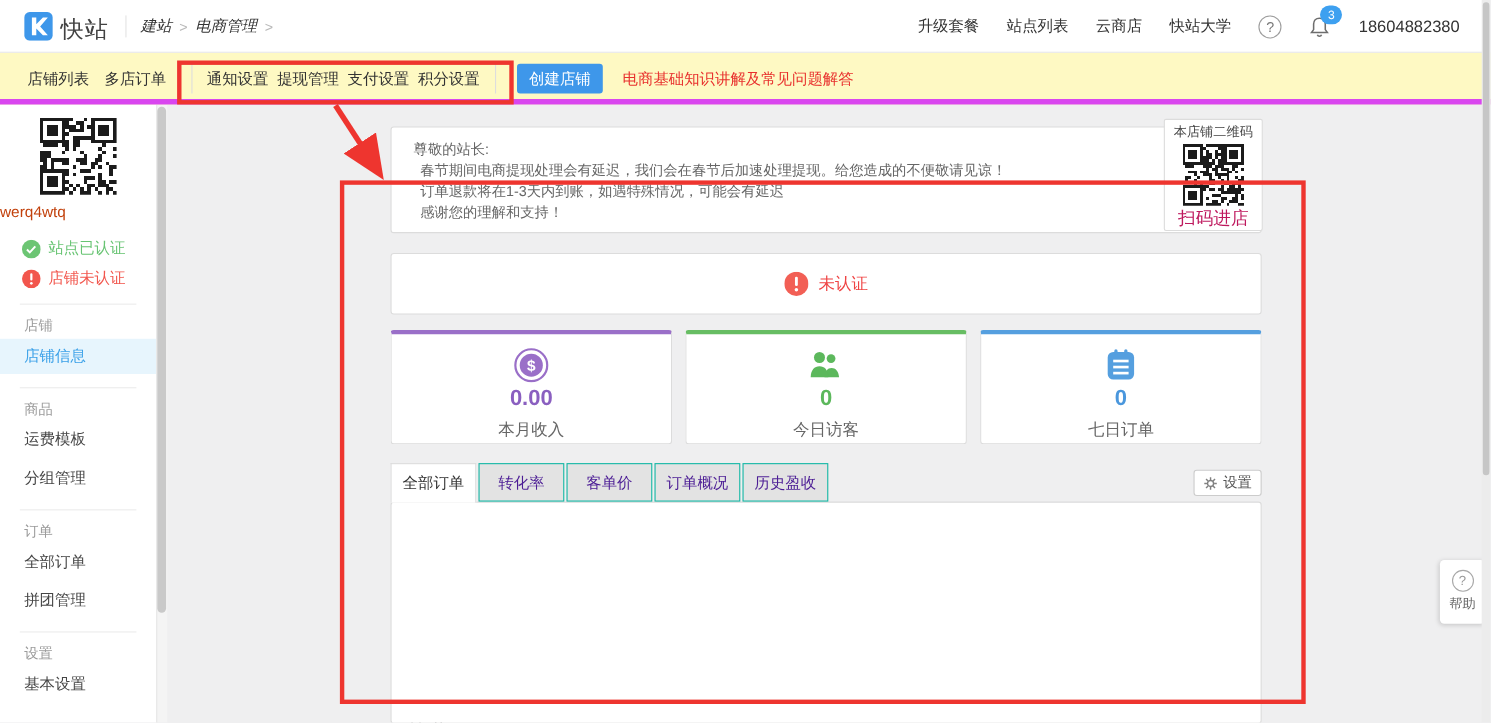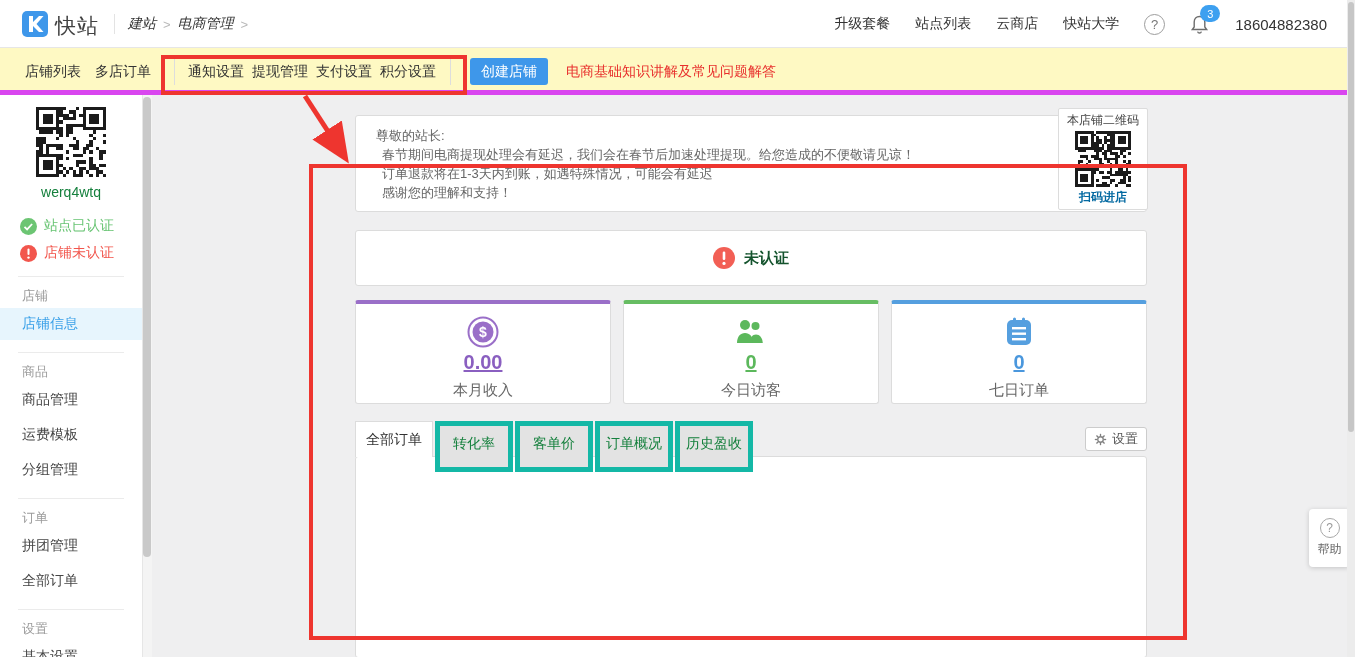--- a/index.html
+++ b/index.html
@@ -29,55 +29,55 @@
   .toolbar { left:0; top:48px; width:1355px; height:47px; background:#fef9c3; border-bottom:5px solid #d946ef; z-index:9; }
   .tb-item { position:absolute; top:0; height:47px; line-height:47px; font-size:14px; color:#333; cursor:pointer; white-space:nowrap; }
   .tb-vdiv { position:absolute; top:10px; height:27px; border-left:1px solid #ddd; }
   .create-btn { position:absolute; left:470px; top:10px; width:78px; height:27px; background:#3e97ea; color:#fff;
                 font-size:14px; border:none; border-radius:3px; cursor:pointer; }
   .faq-link { position:absolute; left:566px; top:0; height:47px; line-height:47px; font-size:14px; color:#e8302d; cursor:pointer; }
 
   
   .sidebar { left:0; top:95px; width:142px; height:562px; background:#fff; padding-top:12px; }
   .side-qr { width:70px; height:70px; margin:0 auto; }
-  .side-code { text-align:center; margin-top:7px; font-size:14px; color:#15803d; }
+  .side-code { margin-top:7px; font-size:14px; color:#c2410c; }
   .side-badges { margin:15px 0 0 20px; }
   .side-badge { display:flex; align-items:center; gap:7px; height:22px; margin-bottom:5px; font-size:14px; }
   .sb-ok { color:#68c473; } .sb-err { color:#f2564d; }
   .side-div { margin:12px 18px 0; border-top:1px solid #ebebeb; }
   .side-sec { margin:10px 0 0 22px; font-size:13px; color:#9b9b9b; }
   .side-item { margin-top:3px; padding:7px 0 7px 22px; font-size:14px; color:#454545; cursor:pointer; }
   .side-item.active { background:#e7f5fd; color:#39a0e8; }
   .side-scroll { left:142px; top:95px; width:10px; height:562px; background:#f4f4f4; border-left:1px solid #e6e6e6; }
   .side-thumb { left:143px; top:97px; width:8px; height:460px; background:#c9c9c9; border-radius:4px; }
 
   
   .card { position:absolute; background:#fff; border:1px solid #dcdcdc; border-radius:3px; }
   .notice { left:355px; top:115px; width:792px; height:97px; padding:10px 20px; font-size:13px; color:#666; line-height:19px; }
   .notice .indent { padding-left:6px; }
   .shopqr { left:1058px; top:108px; width:90px; height:102px; z-index:5; text-align:center; border-radius:2px; }
   .shopqr-title { font-size:12px; color:#444; margin-top:3px; }
   .shopqr-img { width:56px; height:56px; margin:2px auto 0; }
-  .shopqr-cap { font-size:12px; color:#0369a1; margin-top:2px;font-weight:bold; }
+  .shopqr-cap { font-size:16px; color:#be185d; margin-top:2px; }
   .banner { left:355px; top:230px; width:792px; height:56px; display:flex; align-items:center; justify-content:center; gap:9px; }
-  .banner-text { font-size:15px; color:#14532d;font-weight:bold; }
+  .banner-text { font-size:15px; color:#ef4444; }
 
   .stat { top:300px; width:256px; height:104px; text-align:center; }
   .stat-b1 { border-top:4px solid #9a6fc8; }
   .stat-b2 { border-top:4px solid #67bd63; }
   .stat-b3 { border-top:4px solid #559fdf; }
   .stat-icon { height:34px; margin-top:11px; display:flex; align-items:center; justify-content:center; }
-  .stat-val { font-size:20px; font-weight:bold; margin-top:2px;text-decoration:underline; }
+  .stat-val { font-size:20px; font-weight:bold; margin-top:2px; }
   .v1 { color:#8a5fc0; } .v2 { color:#5cb85c; } .v3 { color:#4a97dd; }
   .stat-label { font-size:15px; color:#666; margin-top:7px; }
 
   
   .tabs { left:355px; top:421px; height:36px; display:flex; z-index:4; }
-  .tab { width:78px; height:51px; line-height:35px; text-align:center; font-size:14px; color:#15803d;
-         background:#e3e3e3; border:5px solid #14b8a6; margin-right:2px; cursor:pointer; }
+  .tab { width:78px; height:35px; line-height:35px; text-align:center; font-size:14px; color:#4c1d95;
+         background:#e3e3e3; border:1px solid #14b8a6; margin-right:2px; cursor:pointer; }
   .tab.active { background:#fff; border:1px solid #dcdcdc; border-bottom:none; color:#333; height:36px; }
   .gear-btn { left:1085px; top:427px; width:62px; height:24px; background:#fff; border:1px solid #ccc; border-radius:3px;
               font-size:13px; color:#555; display:flex; align-items:center; justify-content:center; gap:5px; cursor:pointer; }
   .panel { left:355px; top:456px; width:792px; height:202px; z-index:3; }
   .date-label { left:375px; top:477px; font-size:13px; color:#555; }
   .date-input { position:absolute; top:470px; width:105px; height:26px; border:1px solid #84b4e2; border-radius:4px;
                 background:#fff; font-size:13px; color:#9a9a9a; padding:0 24px 0 10px; font-family:inherit; }
   .cal-ico { position:absolute; top:476px; }
   .to-word { left:530px; top:477px; font-size:13px; color:#555; }
   .quick { position:absolute; top:470px; height:26px; border-radius:6px; background:#fff; font-size:13px;
@@ -387,27 +387,26 @@
             <circle cx="8.5" cy="12.6" r="1.2" fill="#fff"></circle>
         </svg>
         <span class="sb-err">店铺未认证</span>
       </div>
     </div>
     <div class="side-div"></div>
     <div class="side-sec">店铺</div>
     <div class="side-item active">店铺信息</div>
     <div class="side-div"></div>
     <div class="side-sec">商品</div>
-    <div class="side-item">商品管理</div>
     <div class="side-item">运费模板</div>
     <div class="side-item">分组管理</div>
     <div class="side-div"></div>
     <div class="side-sec">订单</div>
+    <div class="side-item">全部订单</div>
     <div class="side-item">拼团管理</div>
-    <div class="side-item">全部订单</div>
     <div class="side-div"></div>
     <div class="side-sec">设置</div>
     <div class="side-item">基本设置</div>
   </div>
   <div class="abs side-scroll"></div>
   <div class="abs side-thumb"></div>
 
   <div class="card notice">
     <div>尊敬的站长:</div>
     <div class="indent">春节期间电商提现处理会有延迟，我们会在春节后加速处理提现。给您造成的不便敬请见谅！</div>

